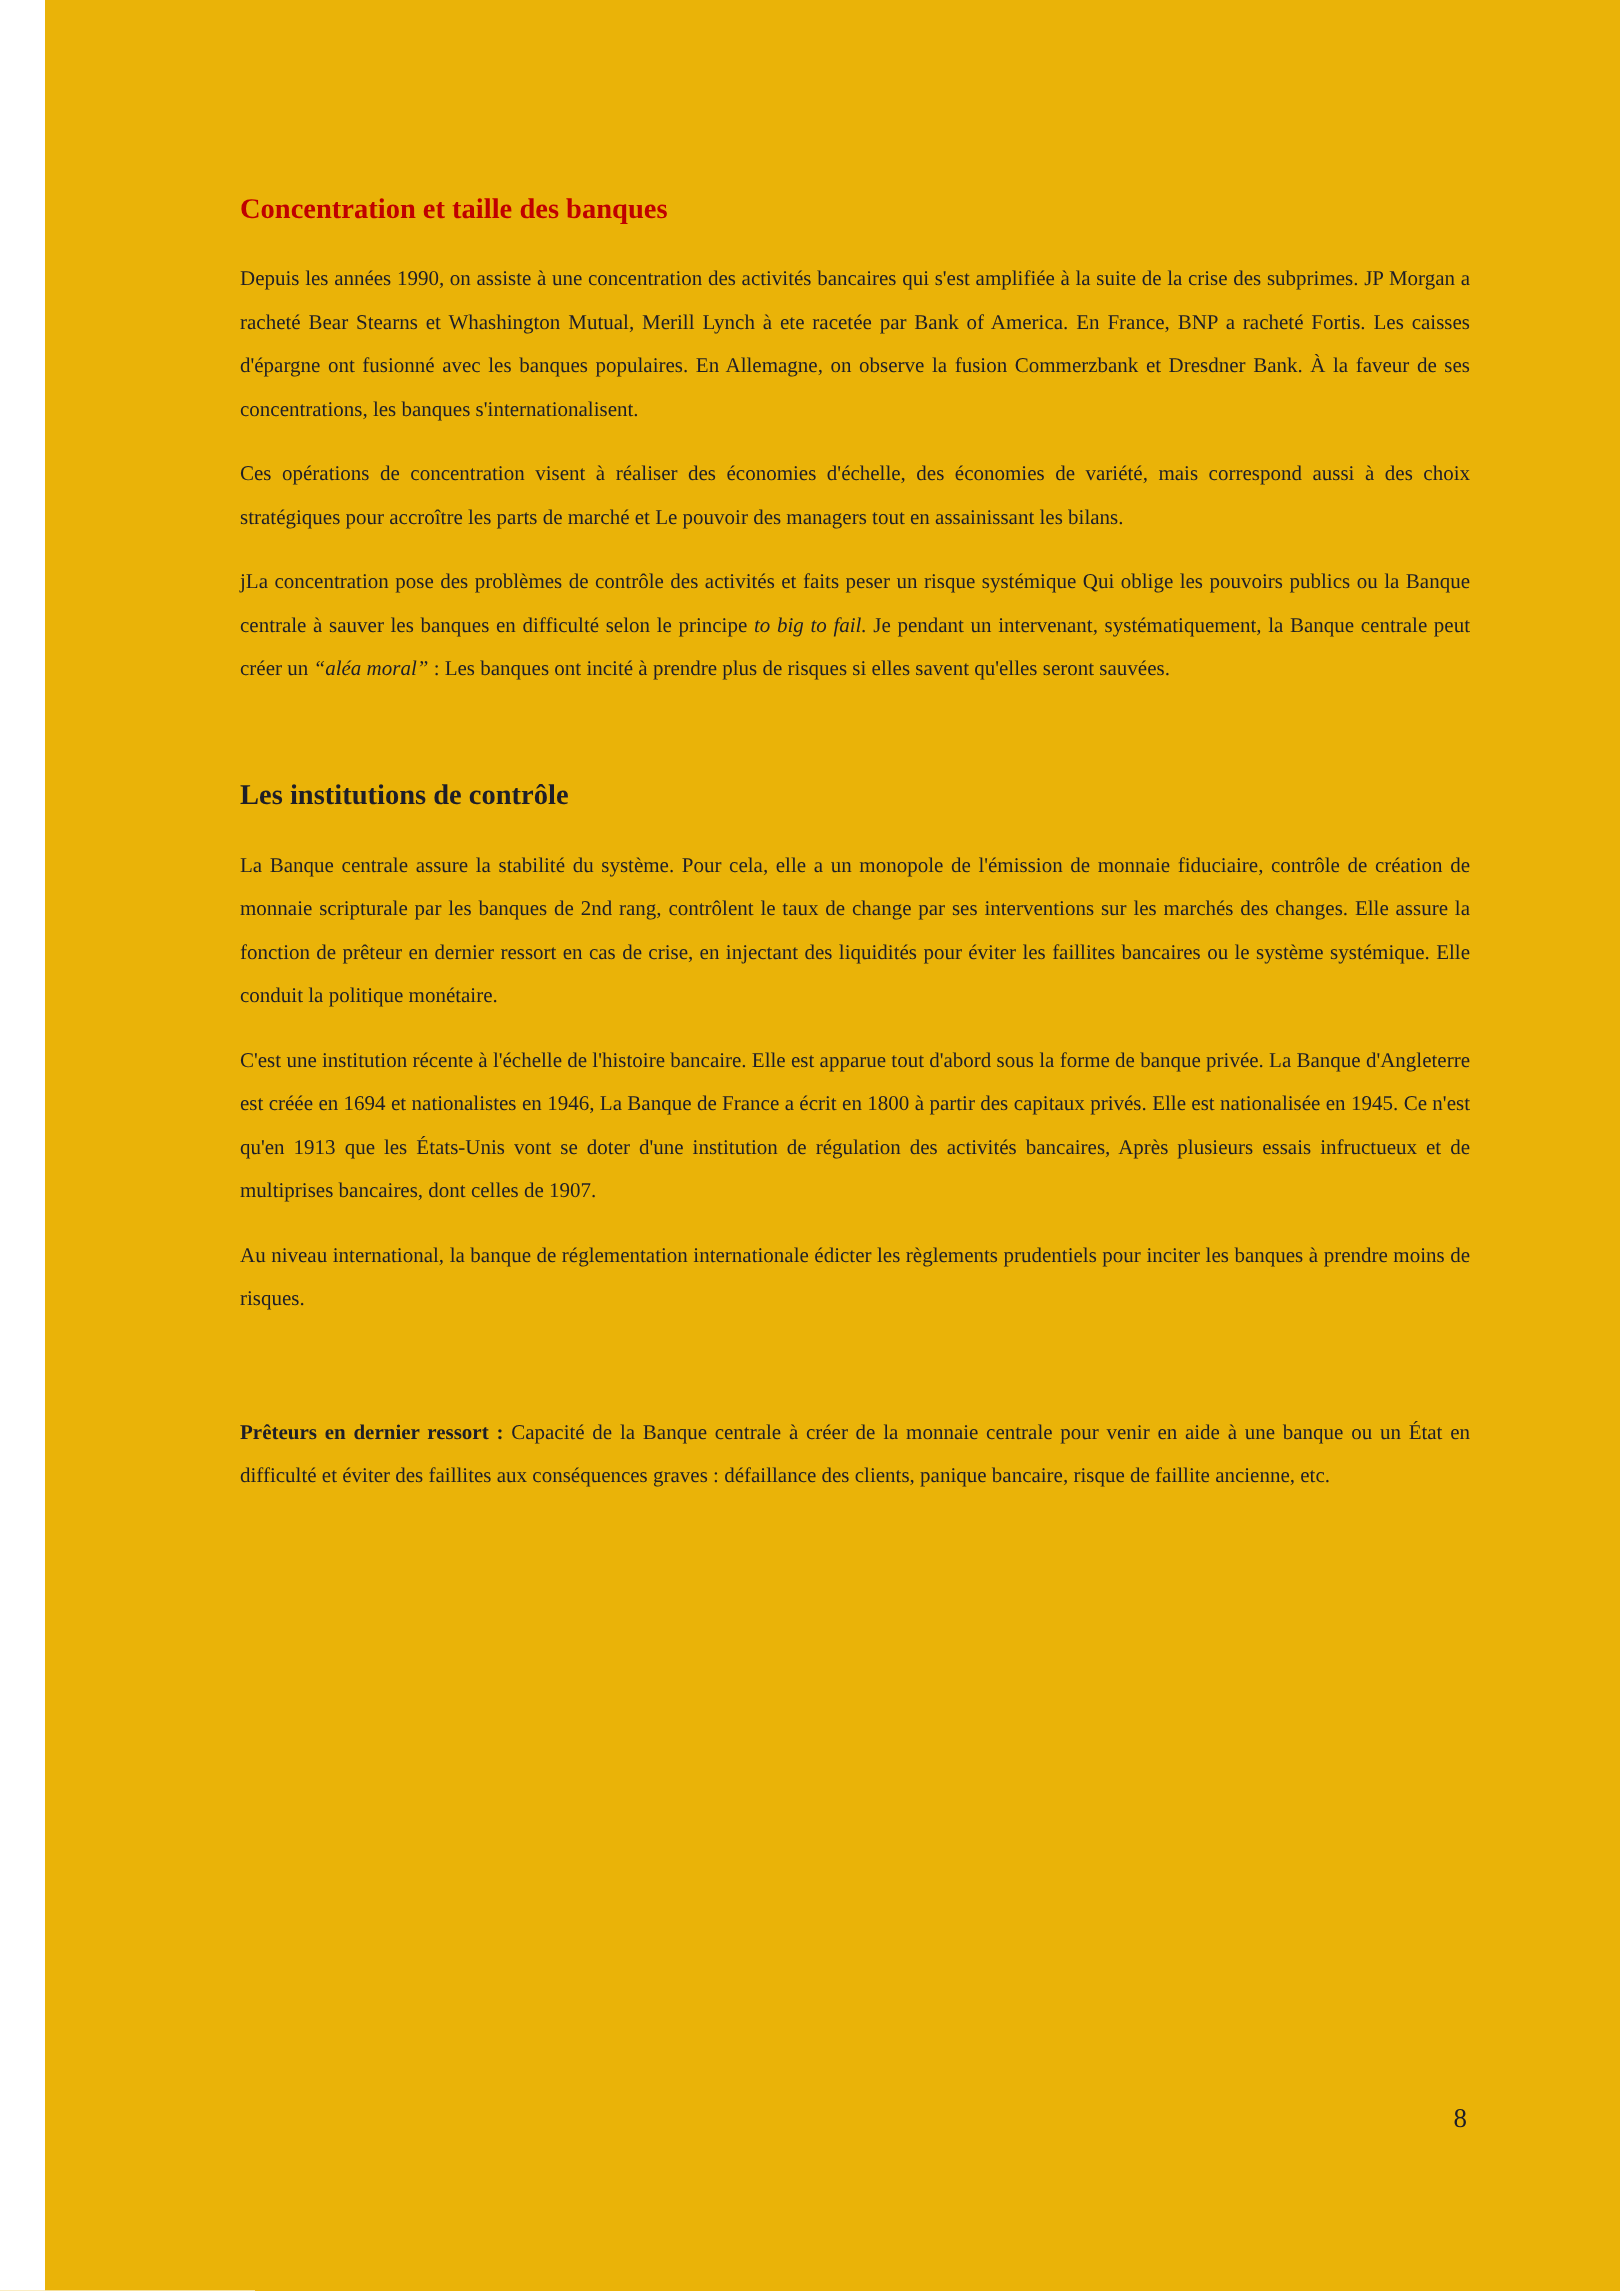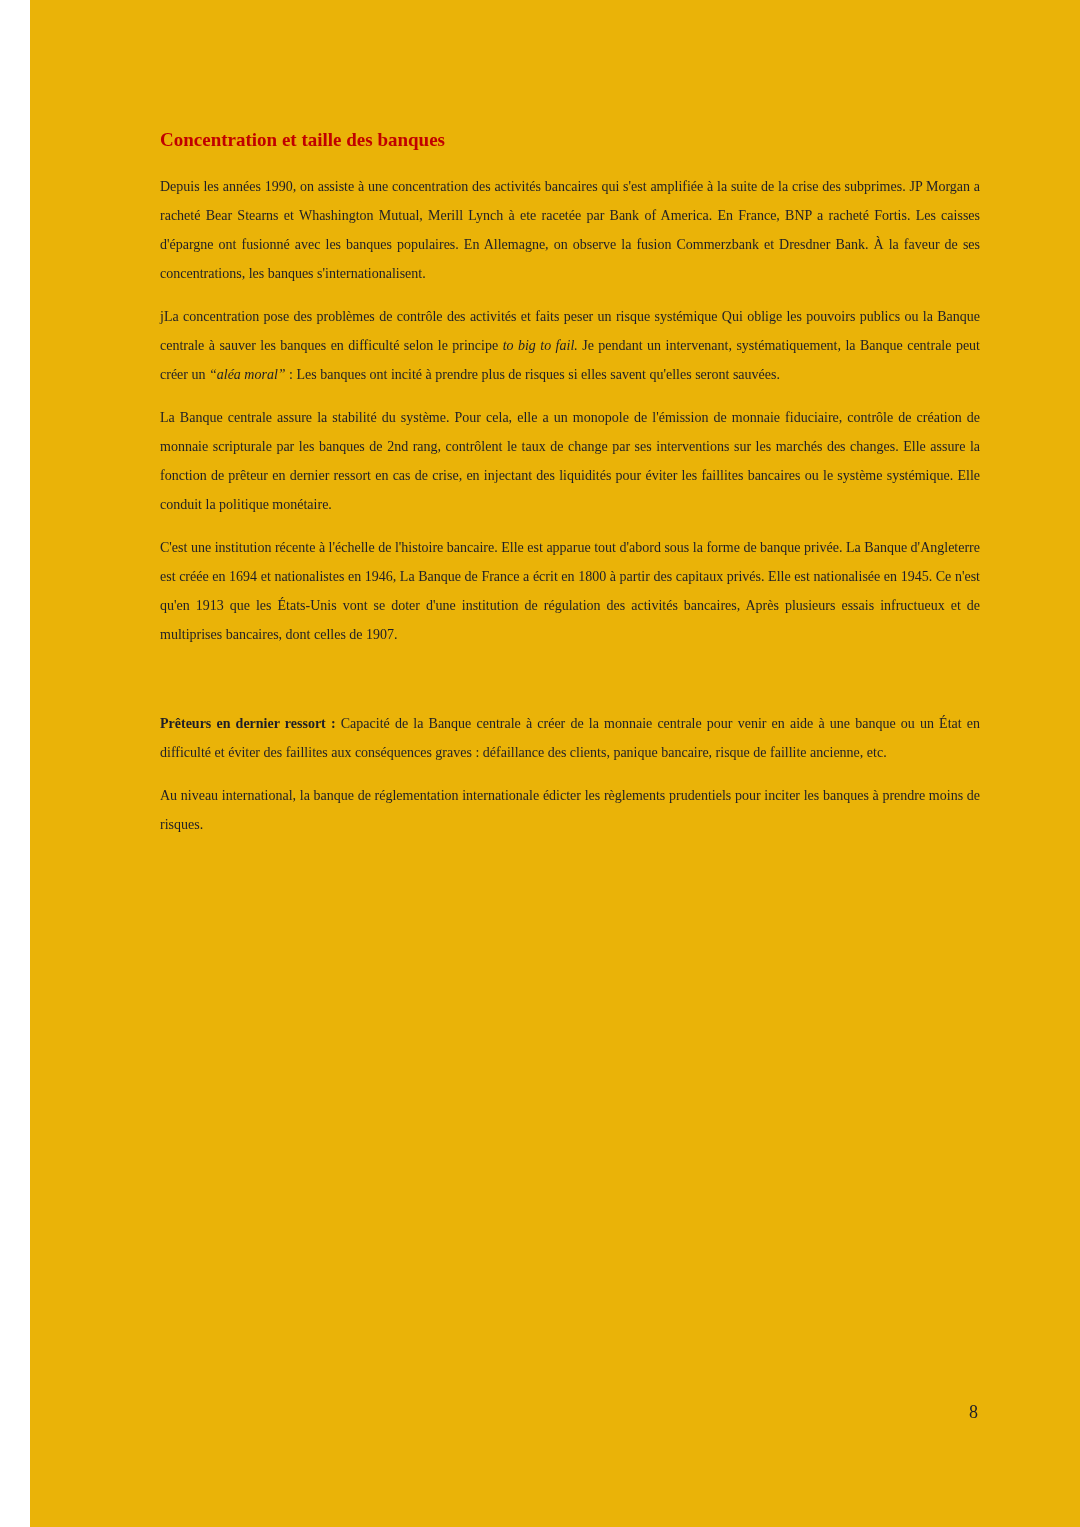--- a/index.html
+++ b/index.html
@@ -62,29 +62,31 @@
 </head>
 <body>
 
 <div class="sheet">
   <div class="content">
 
     <h2 class="heading red">Concentration et taille des banques</h2>
 
     <p class="para">Depuis les années 1990, on assiste à une concentration des activités bancaires qui s'est amplifiée à la suite de la crise des subprimes. JP Morgan a racheté Bear Stearns et Whashington Mutual, Merill Lynch à ete racetée par Bank of America. En France, BNP a racheté Fortis. Les caisses d'épargne ont fusionné avec les banques populaires. En Allemagne, on observe la fusion Commerzbank et Dresdner Bank. À la faveur de ses concentrations, les banques s'internationalisent.</p>
 
+    <p class="para">Ces opérations de concentration visent à réaliser des économies d'échelle, des économies de variété, mais correspond aussi à des choix stratégiques pour accroître les parts de marché et Le pouvoir des managers tout en assainissant les bilans.</p>
 
     <p class="para"><span>jLa concentration pose des problèmes de contrôle des activités et faits peser un risque systémique Qui oblige les pouvoirs publics ou la Banque centrale à sauver les banques en difficulté selon le principe </span><span class="it">to big to fail.</span><span>  Je pendant un intervenant, systématiquement, la Banque centrale peut créer un </span><span class="it">“aléa moral”</span><span> : Les banques ont incité à prendre plus de risques si elles savent qu'elles seront sauvées.</span></p>
 
+    <h2 class="heading black">Les institutions de contrôle</h2>
 
     <p class="para">La Banque centrale assure la stabilité du système. Pour cela, elle a un monopole de l'émission de monnaie fiduciaire, contrôle de création de monnaie scripturale par les banques de 2nd rang, contrôlent le taux de change par ses interventions sur les marchés des changes. Elle assure la fonction de prêteur en dernier ressort en cas de crise, en injectant des liquidités pour éviter les faillites bancaires ou le système systémique. Elle conduit la politique monétaire.</p>
 
     <p class="para">C'est une institution récente à l'échelle de l'histoire bancaire. Elle est apparue tout d'abord sous la forme de banque privée. La Banque d'Angleterre est créée en 1694 et nationalistes en 1946, La Banque de France a écrit en 1800 à partir des capitaux privés. Elle est nationalisée en 1945. Ce n'est qu'en 1913 que les États-Unis vont se doter d'une institution de régulation des activités bancaires, Après plusieurs essais infructueux et de multiprises bancaires, dont celles de 1907.</p>
 
 
+    <p class="para">Au niveau international, la banque de réglementation internationale édicter les règlements prudentiels pour inciter les banques à prendre moins de risques.</p>
+
     <p class="para def"><span class="bold">Prêteurs en dernier ressort :</span> <span>Capacité de la Banque centrale à créer de la monnaie centrale pour venir en aide à une banque ou un État en difficulté et éviter des faillites aux conséquences graves : défaillance des clients, panique bancaire, risque de faillite ancienne, etc.</span></p>
-
-    <p class="para">Au niveau international, la banque de réglementation internationale édicter les règlements prudentiels pour inciter les banques à prendre moins de risques.</p>
 
   </div>
 
   <div class="page-number">8</div>
 </div>
 
 </body></html>

